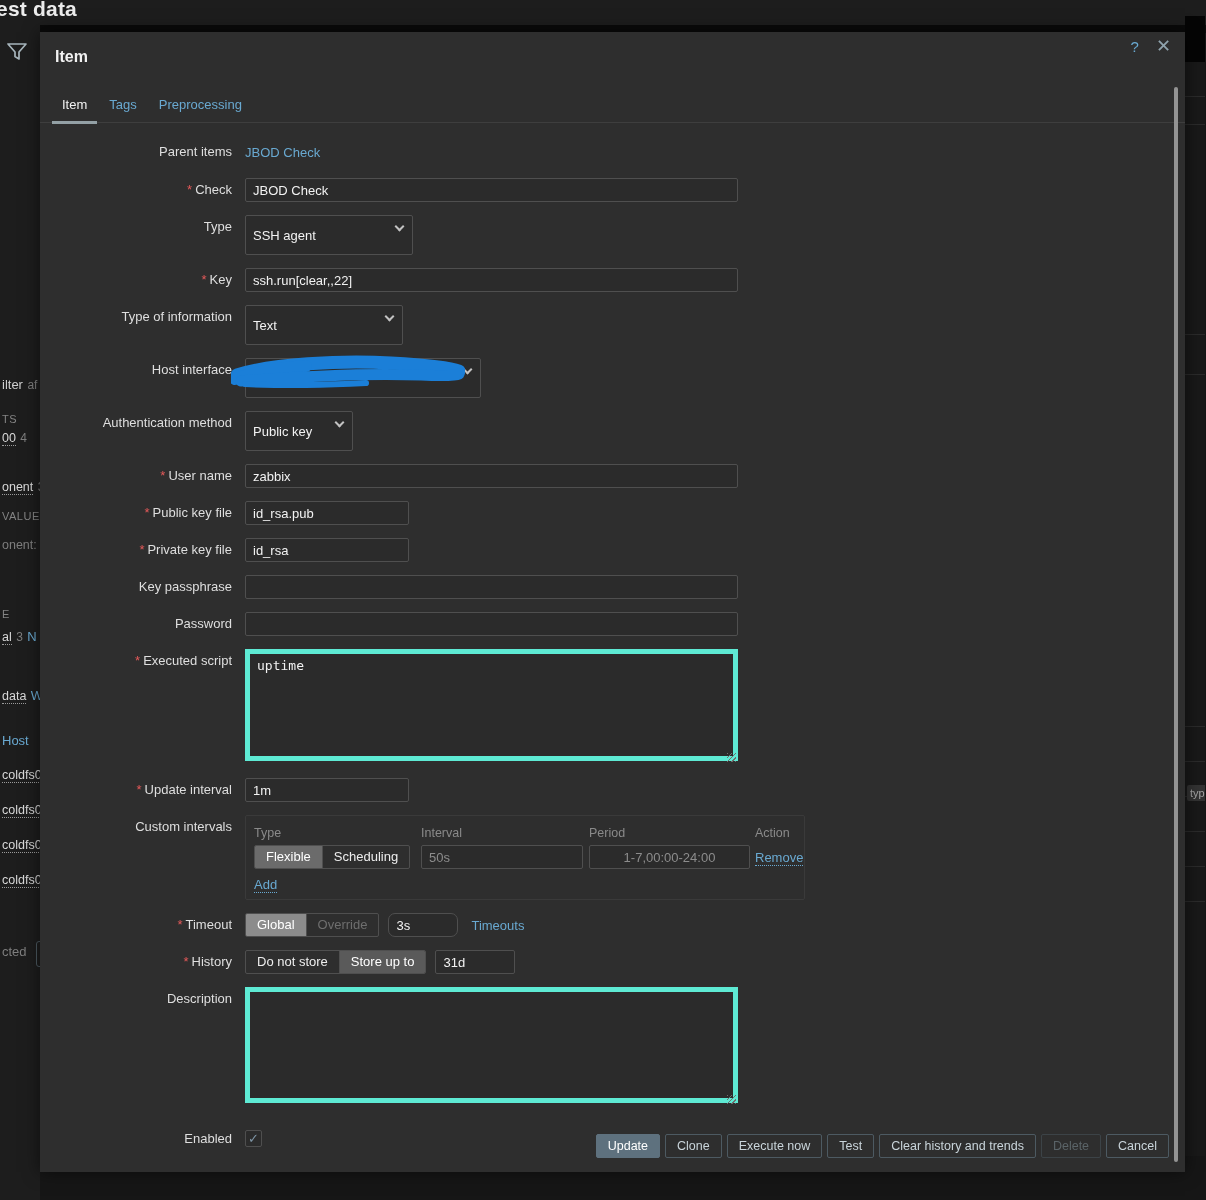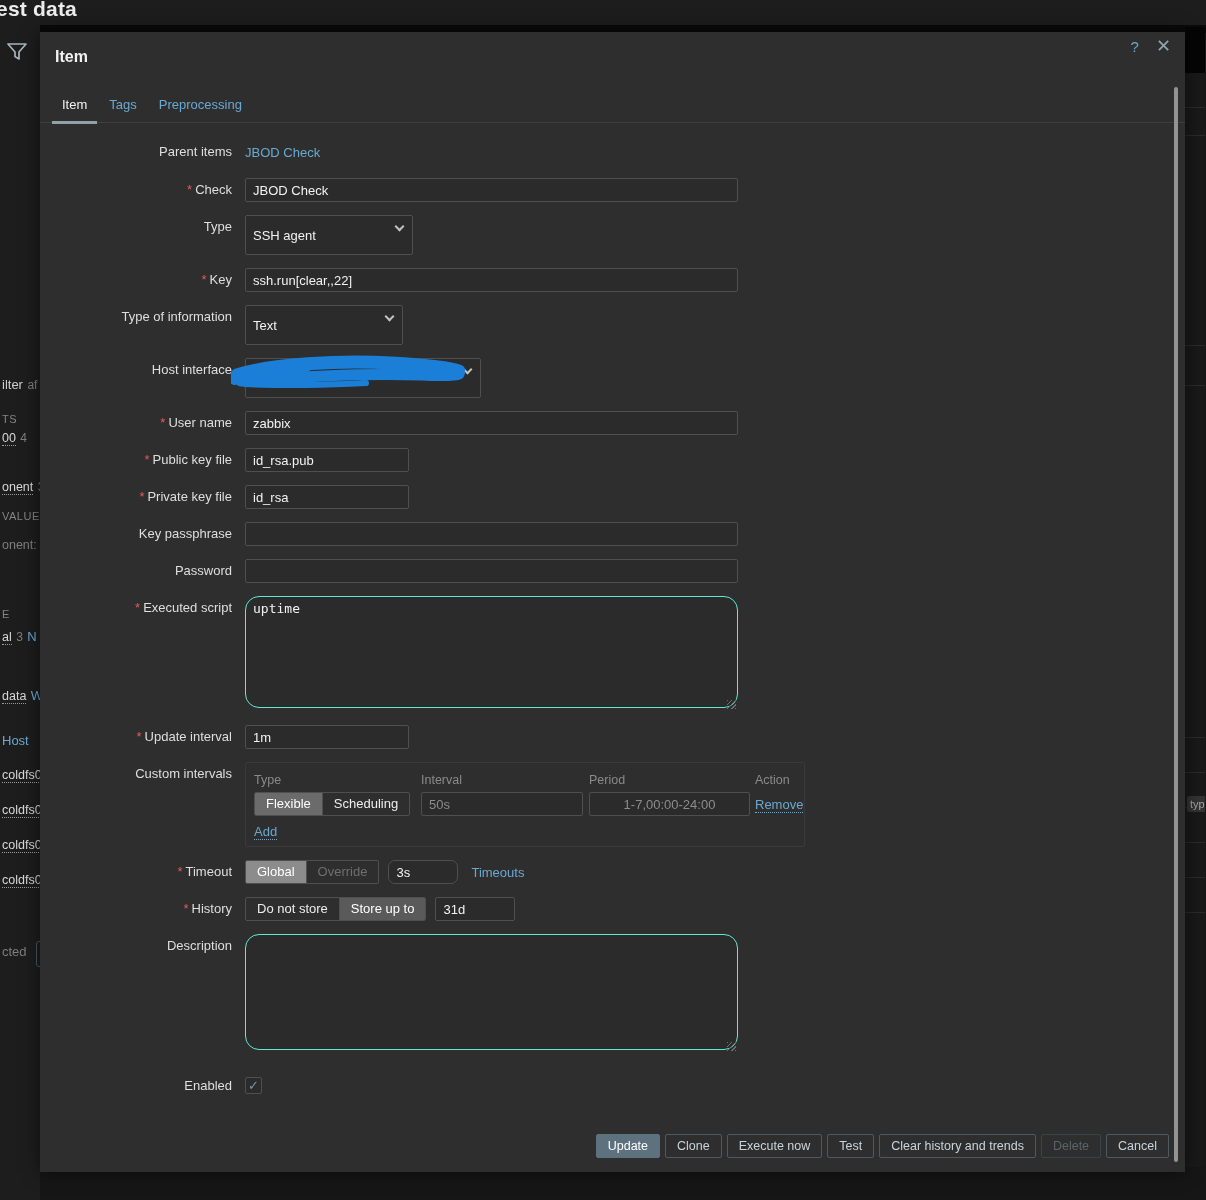--- a/index.html
+++ b/index.html
@@ -15,21 +15,21 @@
   .left-col { position:absolute; left:0; top:25px; width:40px; height:1175px; background:#1d1d1d; overflow:hidden; }
   .left-col .frag { position:absolute; left:2px; white-space:nowrap; }
   .txt-light { color:#cfcfcf; font-size:13px; }
   .txt-gray  { color:#7e7e7e; font-size:12px; }
   .txt-caps  { color:#848484; font-size:11px; letter-spacing:.5px; }
   .lnk-dot   { color:#d8d8d8; font-size:12.5px; border-bottom:1px dotted #9a9a9a; cursor:pointer; }
   .lnk-blue  { color:#69a9d1; font-size:13px; cursor:pointer; }
   .btn-sliver { position:absolute; left:36px; top:916px; width:10px; height:26px;
     border:1px solid #4d5a62; border-radius:3px; }
   .funnel { position:absolute; left:5px; top:15px; width:24px; height:24px; cursor:pointer; }
-  .right-col { position:absolute; left:1185px; top:27px; width:20px; height:1140px; background:#191919; overflow:hidden; }
+  .right-col { position:absolute; left:1185px; top:16px; width:20px; height:1140px; background:#191919; overflow:hidden; }
   .rc-black { position:absolute; left:0; top:0; width:21px; height:46px; background:#050505; }
   .rc-line { position:absolute; left:0; width:21px; height:1px; background:#2b2b2b; }
   .rc-chip { position:absolute; left:2px; top:769px; background:#333333; color:#a5a5a5;
     font-size:11px; padding:2px 3px; border-radius:2px; cursor:pointer; }
   
   .modal { position:absolute; left:40px; top:32px; width:1145px; height:1140px;
     background:#2e2e2e; box-shadow:0 0 16px rgba(0,0,0,.55); }
   .modal-title { padding:15px 0 0 15px; font-size:16px; font-weight:700; color:#f2f2f2; line-height:20px; }
   .modal-icons { position:absolute; top:6px; right:14px; display:flex; gap:17px; align-items:center; }
   .help-ic { color:#69a9d1; font-size:15px; cursor:pointer; }
@@ -44,21 +44,21 @@
   .ctl { margin-left:13px; position:relative; }
   .input { height:24px; background:#2b2b2b; border:1px solid #4f4f4f; border-radius:2px;
     color:#f2f2f2; font-size:13px; padding:0 7px; font-family:"Liberation Sans", sans-serif; outline:none; }
   .input.ph { color:#8c8c8c; }
   .w-wide { width:493px; } .w-164 { width:164px; }
   .select { position:relative; display:flex; align-items:center; height:40px; background:#2b2b2b;
     border:1px solid #4f4f4f; border-radius:2px; color:#f2f2f2; font-size:13px;
     padding:0 32px 0 7px; cursor:pointer; }
   .chev { position:absolute; right:9px; top:7px; width:7px; height:7px;
     border-right:2px solid #c2c2c2; border-bottom:2px solid #c2c2c2; transform:rotate(45deg); }
-  .tarea { background:#2b2b2b; border:1px solid #5eead4; border-radius:14px; color:#f2f2f2;
+  .tarea { background:#2b2b2b; border:5px solid #5eead4; border-radius:0; color:#f2f2f2;
     font-size:13px; padding:4px 7px; resize:none; outline:none; }
   .mono { font-family:"DejaVu Sans Mono", monospace; }
   .corner { position:absolute; right:2px; bottom:3px; width:9px; height:9px;
     background:repeating-linear-gradient(135deg,#6f6f6f 0 1px,transparent 1px 3px); }
   .seg { display:inline-flex; border:1px solid #4f4f4f; border-radius:2px; overflow:hidden; height:24px; }
   .seg span { padding:0 11px; line-height:22px; font-size:13px; color:#ededed; cursor:pointer; white-space:nowrap; }
   .seg span + span { border-left:1px solid #4f4f4f; }
   .on-light { background:#8c8c8c; color:#ffffff !important; }
   .on-mid   { background:#5a5a5a; color:#ffffff !important; }
   .on-flex  { background:#6b6b6b; color:#ffffff !important; }
@@ -205,20 +205,29 @@
           <g fill="none" stroke="#1b7fd8" stroke-linecap="round">
             <path d="M6 21 C 40 10, 110 6, 160 9 C 195 11, 220 14, 228 17" stroke-width="13"></path>
             <path d="M4 25 C 20 19, 45 14, 75 12" stroke-width="12"></path>
             <path d="M10 27 C 60 23, 130 19, 190 21 C 210 22, 224 22, 228 20" stroke-width="11"></path>
             <path d="M14 30 C 50 32, 95 31, 135 29" stroke-width="6"></path>
           </g>
         </svg>
       </div>
     </div>
 
+    <div class="row">
+      <div class="lbl">Authentication method</div>
+      <div class="ctl">
+        <div class="select" style="width:108px">
+          <span>Public key</span>
+          <span class="chev"></span>
+        </div>
+      </div>
+    </div>
 
     <div class="row">
       <div class="lbl"><span class="req">*</span><span>User name</span></div>
       <div class="ctl"><input class="input w-wide" value="zabbix" style=""></div>
     </div>
 
     <div class="row">
       <div class="lbl"><span class="req">*</span><span>Public key file</span></div>
       <div class="ctl"><input class="input w-164" value="id_rsa.pub" style=""></div>
     </div>

